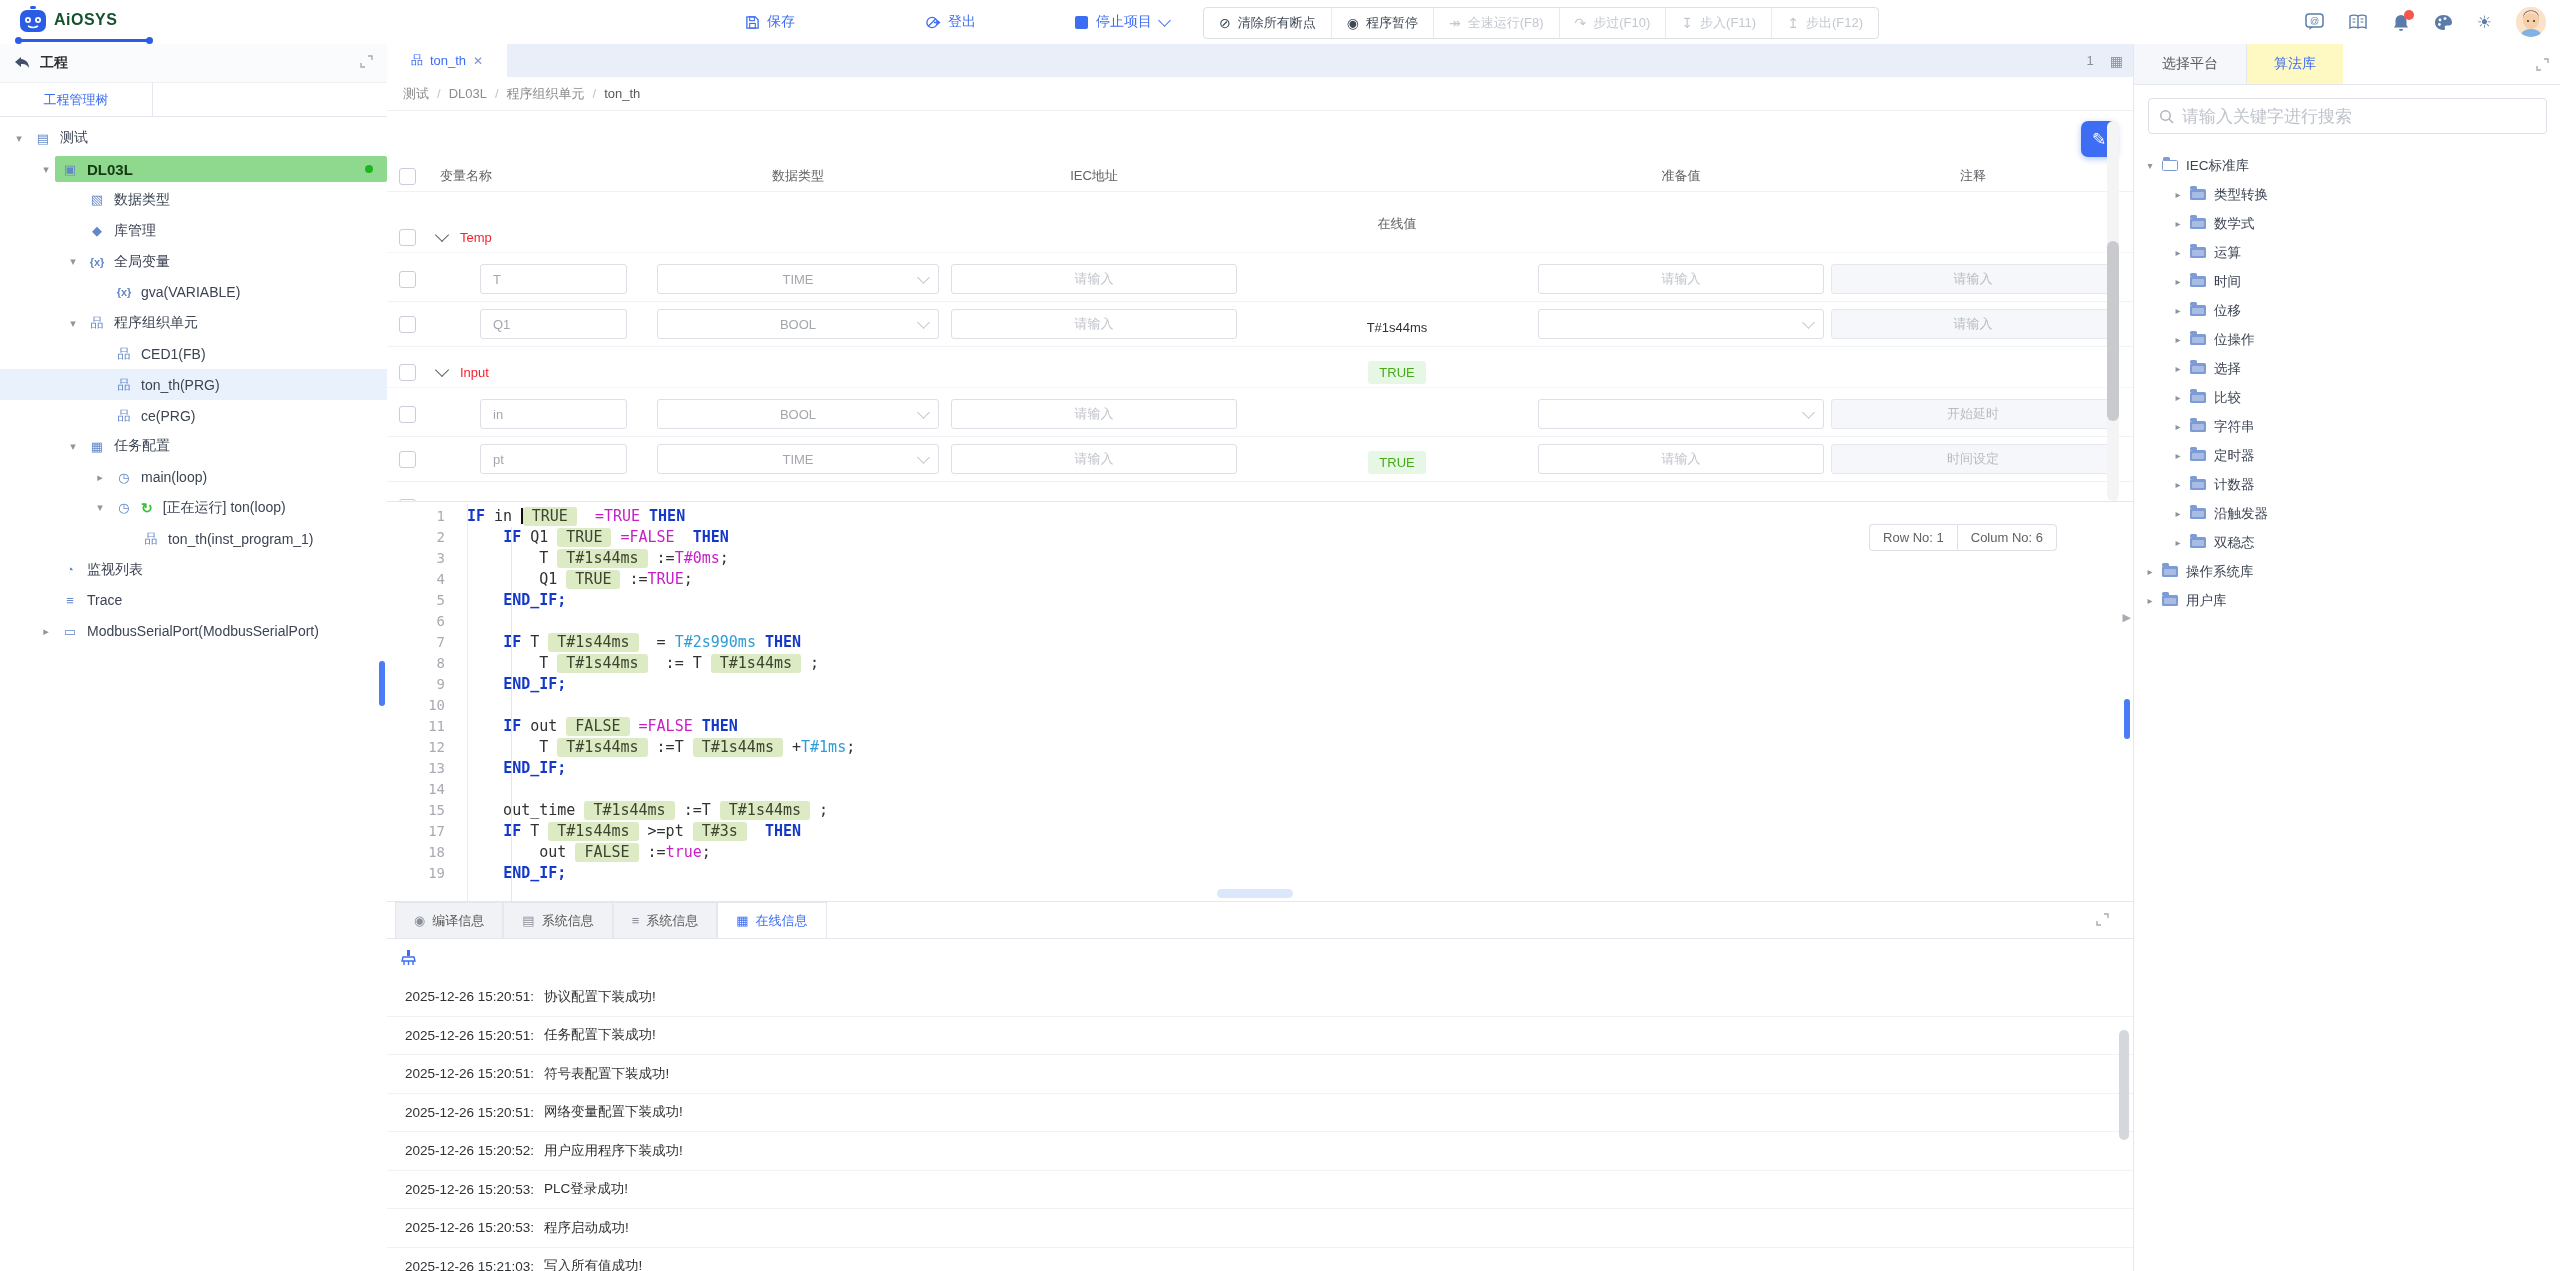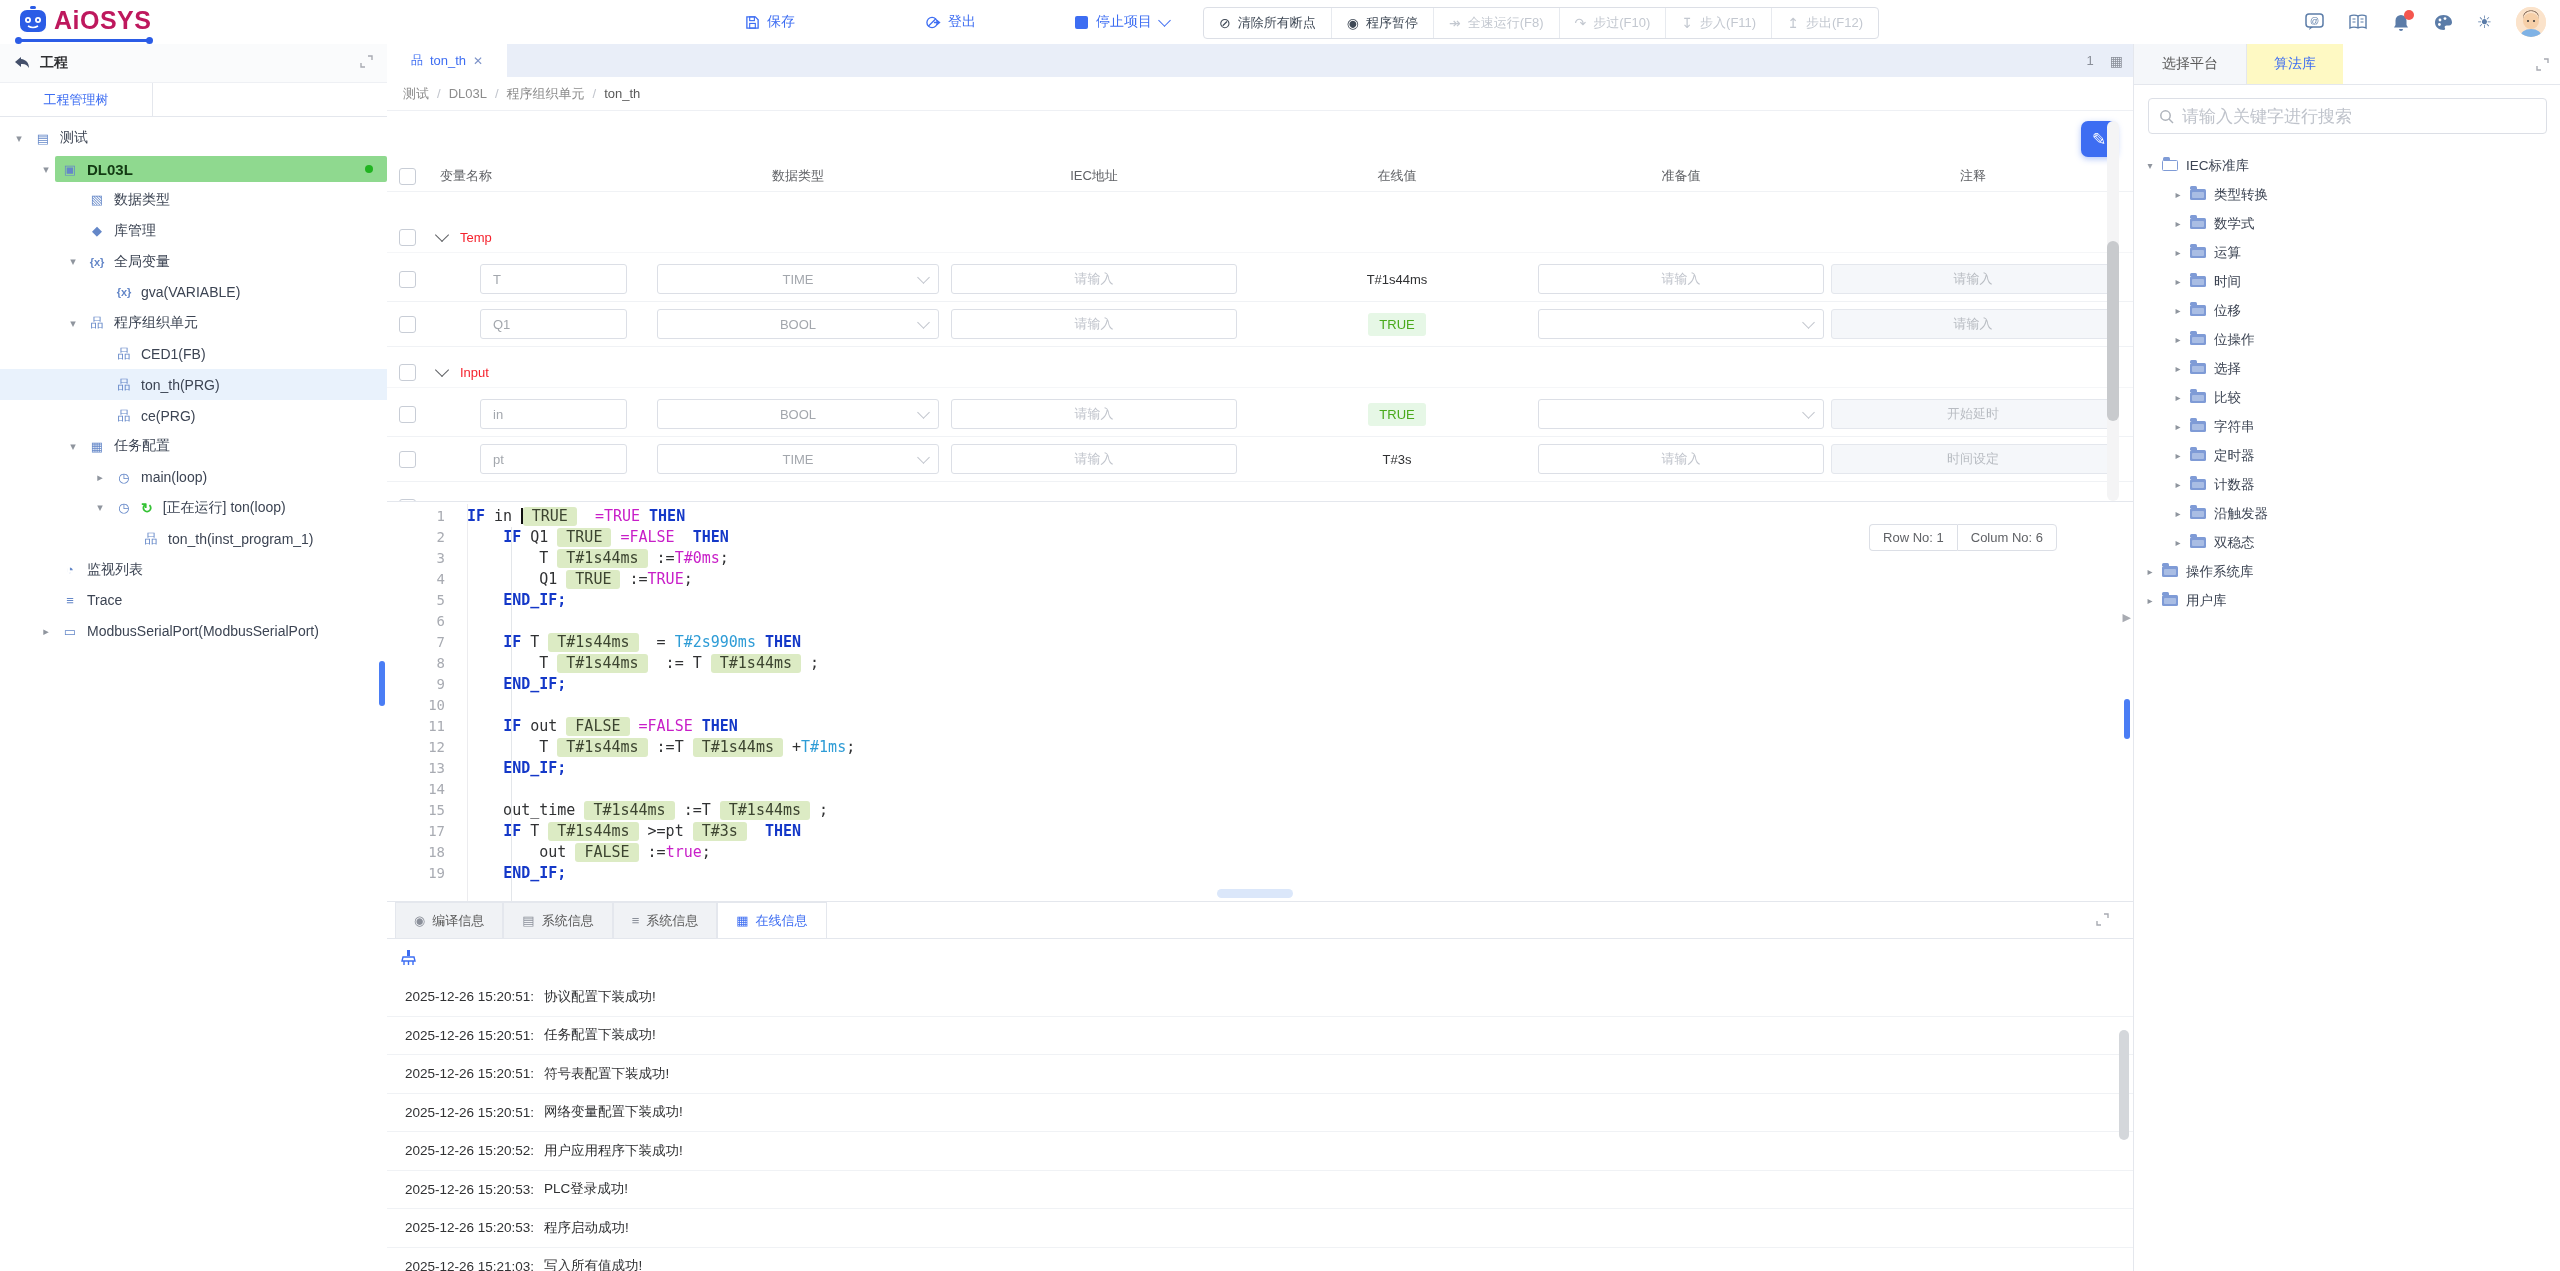--- a/index.html
+++ b/index.html
@@ -1,21 +1,21 @@
 <!DOCTYPE html>
 <html><head>
 <meta charset="utf-8">
 <style>
   html,body{margin:0;padding:0;background:#fff;font-family:"Liberation Sans",sans-serif;}
   #app{position:relative;width:2560px;height:1271px;overflow:hidden;background:#fff;color:#303133;}
   
   #topbar{position:absolute;left:0;top:0;width:2560px;height:44px;background:#fff;border-bottom:1px solid #eef0f4;}
   #logo{position:absolute;left:18px;top:5px;display:flex;align-items:center;gap:6px;}
   #logo .mark{width:30px;height:30px;}
-  #logo .word{font-size:25px;font-weight:800;color:#be185d;letter-spacing:.5px;}
+  #logo .word{font-size:16px;font-weight:800;color:#14532d;letter-spacing:.5px;}
   #logo .underline{position:absolute;left:0;top:34px;width:132px;height:3px;background:#2b5ce6;border-radius:2px;}
   #logo .underline:before,#logo .underline:after{content:'';position:absolute;top:-2px;width:7px;height:7px;border-radius:50%;background:#2b5ce6;}
   #logo .underline:before{left:-3px}#logo .underline:after{right:-3px}
   .tb-link{position:absolute;top:0;height:44px;display:flex;align-items:center;gap:7px;color:#3d6df2;font-size:14px;cursor:pointer;}
   .tb-link svg{display:block}
   #tb-stop{position:absolute;top:0;left:1075px;height:44px;display:flex;align-items:center;gap:8px;color:#3d6df2;font-size:14px;}
   #tb-stop .sq{width:13px;height:13px;background:#3d6df2;border-radius:2px;}
   .chev{width:8px;height:8px;border-right:1.6px solid #3d6df2;border-bottom:1.6px solid #3d6df2;transform:rotate(45deg);margin-top:-4px;}
   #tb-group{position:absolute;left:1203px;top:7px;height:30px;display:flex;align-items:stretch;border:1px solid #dcdfe6;border-radius:4px;background:#fff;}
   .tb-btn{display:flex;align-items:center;gap:7px;padding:0 15px;font-size:13px;color:#404a57;border-right:1px solid #e7eaef;cursor:pointer;white-space:nowrap;}
@@ -62,21 +62,21 @@
   
   #workarea{position:relative;height:790px;background:#fff;}
   #editbtn{position:absolute;right:16px;top:10px;width:36px;height:36px;border-radius:7px;background:#3d6df2;color:#fff;display:flex;align-items:center;justify-content:center;font-size:17px;box-shadow:0 2px 6px rgba(61,109,242,.4);cursor:pointer;}
   #vartable{position:absolute;left:0;top:0;width:1746px;}
   .vhead{position:relative;height:30px;margin-top:50px;border-bottom:1px solid #f0f2f5;font-size:13px;color:#606266;}
   .vcell{position:absolute;top:0;height:100%;display:flex;align-items:center;justify-content:center;}
   .vc-cb{left:10px;width:20px;}
   .vc-name{left:93px;width:147px;justify-content:flex-start;}
   .vc-type{left:270px;width:282px;}
   .vc-iec{left:564px;width:286px;}
-  .vc-online{left:865px;width:290px;}
+  .vc-online{left:865px;width:290px;margin-top:48px;}
   .vc-prep{left:1151px;width:286px;}
   .vc-com{left:1444px;width:284px;}
   .vhead .vc-name{left:53px;}
   .cb{width:15px;height:15px;border:1px solid #c8cdd6;border-radius:3px;background:#fff;cursor:pointer;}
   .grp{position:relative;height:30px;display:flex;align-items:center;border-bottom:1px solid #f5f6f8;}
   .grp .cb{position:absolute;left:12px;}
   .grp .gchev{position:absolute;left:50px;width:9px;height:9px;border-right:1.5px solid #606266;border-bottom:1.5px solid #606266;transform:rotate(45deg);margin-top:-4px;}
   .grp .glabel{position:absolute;left:73px;font-size:13px;color:#f5222d;}
   .vrow{position:relative;height:44px;border-bottom:1px solid #f0f2f5;}
   .vrow .vcell{top:0;height:44px;}

